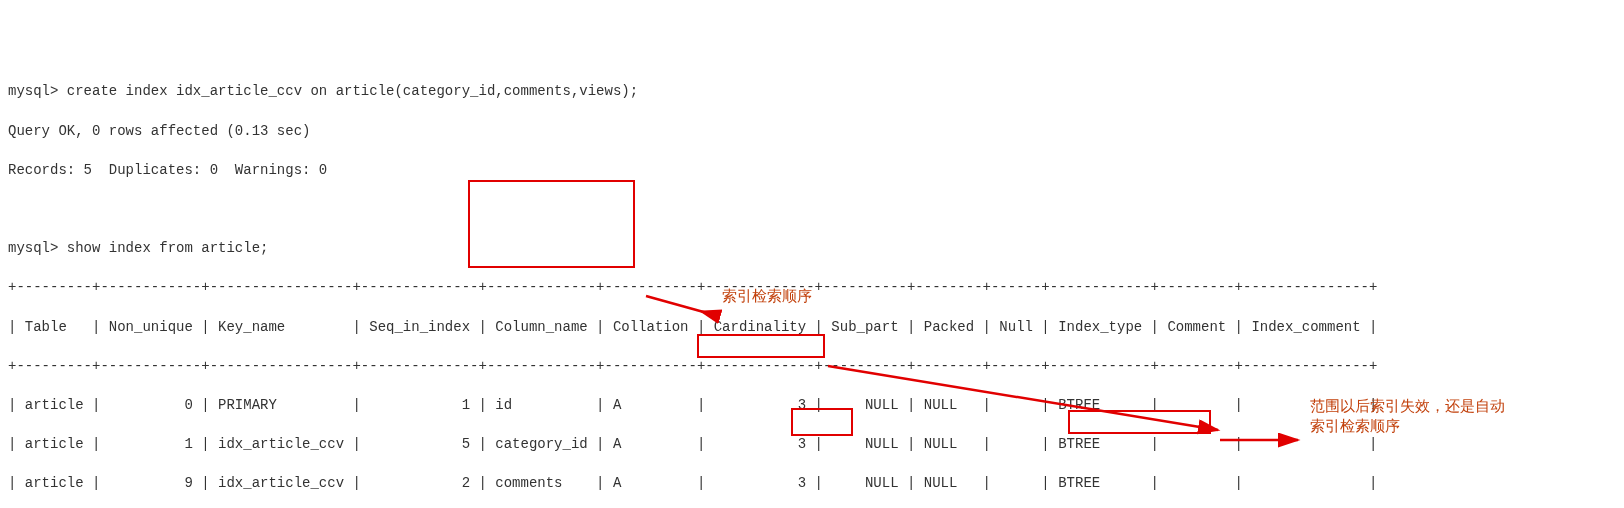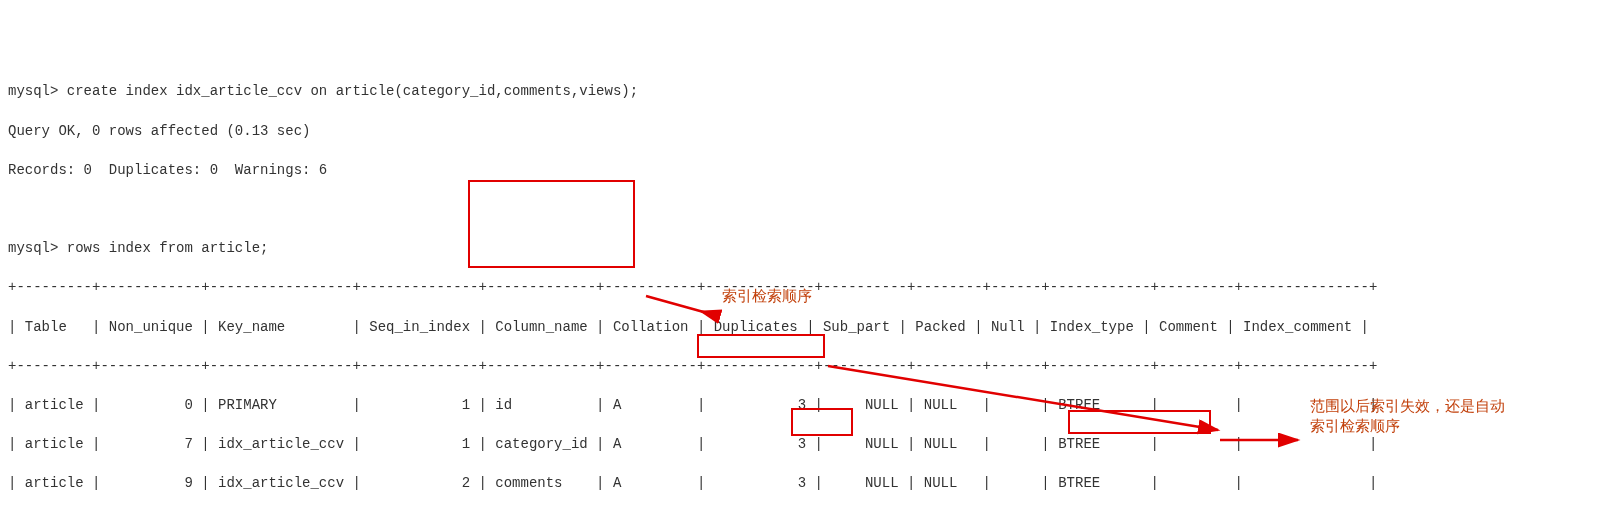--- a/index.html
+++ b/index.html
@@ -36,28 +36,28 @@
     line-height: 1.3;
   }
 </style>
 </head>
 <body>
 
 
 
 <span class="line"><span>mysql&gt; </span><span>create index idx_article_ccv on article(category_id,comments,views);</span></span>
 <span class="line">Query OK, 0 rows affected (0.13 sec)</span>
-<span class="line">Records: 0  Duplicates: 0  Warnings: 6</span>
+<span class="line">Records: 5  Duplicates: 0  Warnings: 0</span>
 <span class="line"> </span>
-<span class="line"><span>mysql&gt; </span><span>rows index from article;</span></span>
+<span class="line"><span>mysql&gt; </span><span>show index from article;</span></span>
 <span class="line">+---------+------------+-----------------+--------------+-------------+-----------+-------------+----------+--------+------+------------+---------+---------------+</span>
-<span class="line">| Table   | Non_unique | Key_name        | Seq_in_index | Column_name | Collation | Duplicates | Sub_part | Packed | Null | Index_type | Comment | Index_comment |</span>
+<span class="line">| Table   | Non_unique | Key_name        | Seq_in_index | Column_name | Collation | Cardinality | Sub_part | Packed | Null | Index_type | Comment | Index_comment |</span>
 <span class="line">+---------+------------+-----------------+--------------+-------------+-----------+-------------+----------+--------+------+------------+---------+---------------+</span>
 <span class="line">| article |          0 | PRIMARY         |            1 | id          | A         |           3 |     NULL | NULL   |      | BTREE      |         |               |</span>
-<span class="line">| article |          7 | idx_article_ccv |            1 | category_id | A         |           3 |     NULL | NULL   |      | BTREE      |         |               |</span>
+<span class="line">| article |          1 | idx_article_ccv |            5 | category_id | A         |           3 |     NULL | NULL   |      | BTREE      |         |               |</span>
 <span class="line">| article |          9 | idx_article_ccv |            2 | comments    | A         |           3 |     NULL | NULL   |      | BTREE      |         |               |</span>
 
 
 
 
 
 
 
 
 

